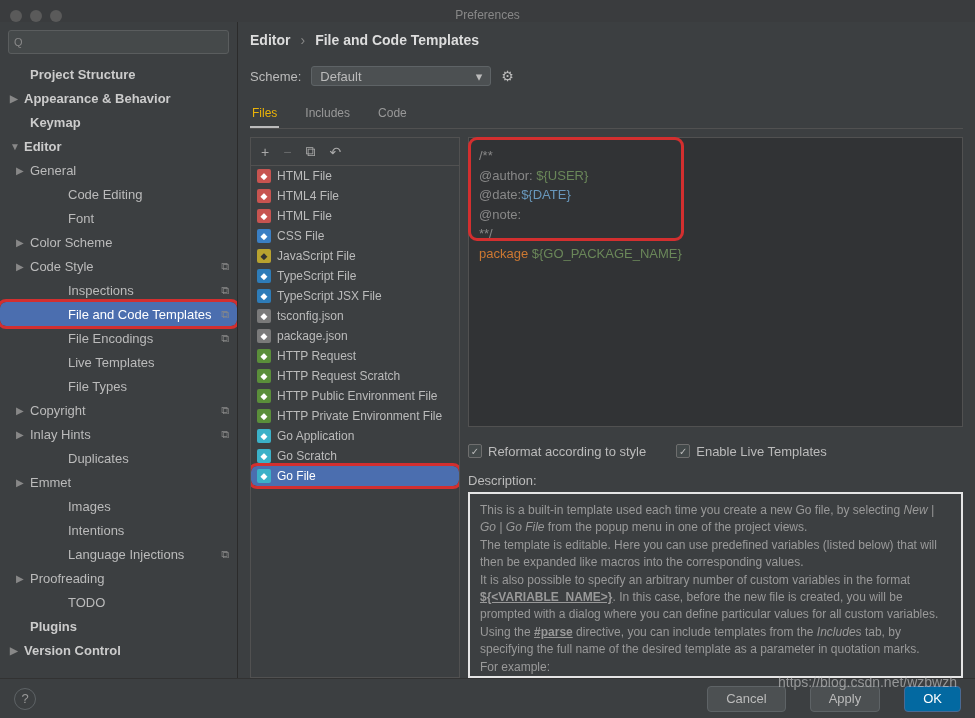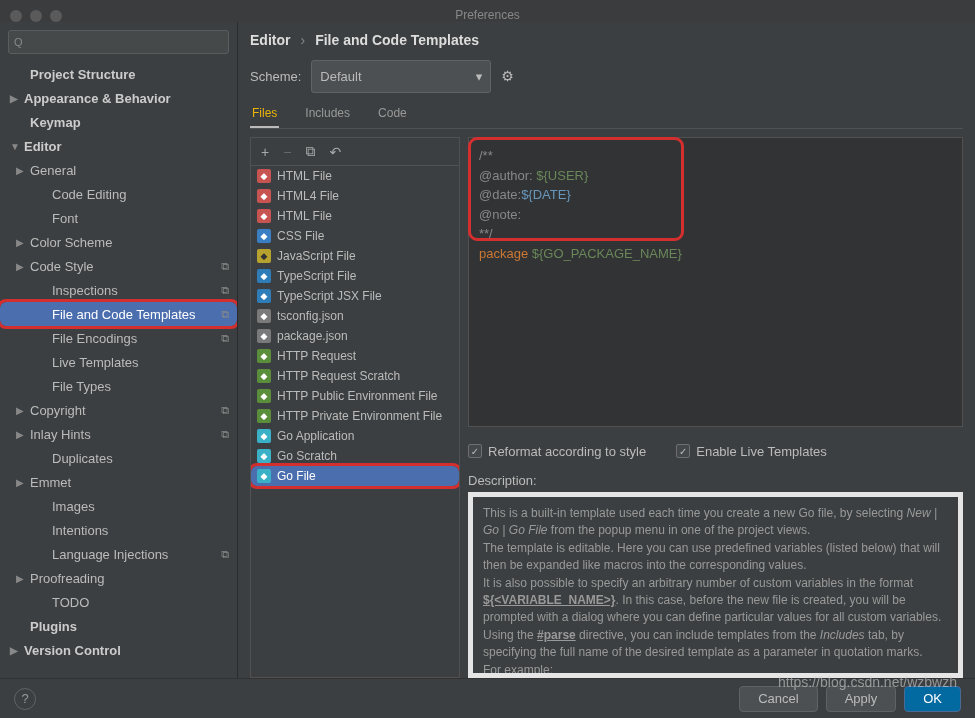--- a/index.html
+++ b/index.html
@@ -16,29 +16,29 @@
 .search-icon { position:absolute; left:6px; top:50%; transform:translateY(-50%); color:#888; font-size:11px; }
 .tree { flex:1; overflow:auto; }
 .tree-item { display:flex; align-items:center; height:24px; padding-left:10px; cursor:pointer; position:relative; }
 .tree-item.selected { background:#4b6eaf; color:#fff; }
 .tree-item.bold { font-weight:bold; color:#ccc; }
 .arrow { width:14px; font-size:10px; color:#888; }
 .tree-label { flex:1; white-space:nowrap; overflow:hidden; text-overflow:ellipsis; }
 .copy-icon { color:#888; font-size:11px; margin-right:8px; }
 .lvl0 { padding-left:10px; }
 .lvl1 { padding-left:16px; }
-.lvl2 { padding-left:38px; }
+.lvl2 { padding-left:54px; }
 .red-box { outline:3px solid #d32f2f; border-radius:6px; }
 .content { flex:1; background:#3c3f41; display:flex; flex-direction:column; padding:0 12px; overflow:hidden; }
 .breadcrumb { height:36px; display:flex; align-items:center; gap:10px; font-size:14px; }
 .breadcrumb .crumb { color:#bbb; }
 .breadcrumb .crumb.bold { font-weight:bold; color:#ddd; }
 .breadcrumb .sep { color:#888; }
 .scheme-row { height:36px; display:flex; align-items:center; gap:10px; }
-.scheme-select { width:180px; height:33px; background:#4c5052; border:1px solid #5e6366; border-radius:3px; color:#bbb; padding:0 8px; display:flex; align-items:center; justify-content:space-between; cursor:pointer; }
+.scheme-select { width:180px; height:20px; background:#4c5052; border:1px solid #5e6366; border-radius:3px; color:#bbb; padding:0 8px; display:flex; align-items:center; justify-content:space-between; cursor:pointer; }
 .gear { color:#bbb; font-size:14px; cursor:pointer; }
 .tabs { display:flex; gap:24px; border-bottom:1px solid #515151; margin-top:6px; }
 .tab { padding:6px 2px; cursor:pointer; color:#999; font-size:12px; }
 .tab.active { color:#eab308; border-bottom:2px solid #bbb; }
 .middle { display:flex; flex:1; margin-top:8px; min-height:0; }
 .filelist { width:210px; display:flex; flex-direction:column; border:1px solid #515151; background:#3c3f41; }
 .filelist-toolbar { height:28px; display:flex; align-items:center; gap:14px; padding:0 10px; border-bottom:1px solid #515151; }
 .filelist-toolbar span { color:#aaa; font-size:14px; cursor:pointer; }
 .filelist-items { flex:1; overflow:auto; }
 .file-item { display:flex; align-items:center; height:20px; padding:0 6px; gap:6px; cursor:pointer; white-space:nowrap; font-size:12px; }
@@ -54,26 +54,26 @@
 .editor-area { flex:1; display:flex; flex-direction:column; margin-left:8px; min-width:0; }
 .code-box { background:#313335; border:1px solid #515151; padding:8px 10px; font-family:"Menlo","Consolas",monospace; font-size:13px; line-height:1.5; color:#888; position:relative; height:290px; }
 .code-red { outline:3px solid #d32f2f; border-radius:6px; position:absolute; top:2px; left:2px; width:210px; height:98px; pointer-events:none; }
 .kw-package { color:#cc7832; }
 .kw-var { color:#6a8759; }
 .kw-varblue { color:#6897bb; }
 .opts-row { display:flex; align-items:center; gap:30px; height:36px; margin-top:6px; }
 .checkbox { display:flex; align-items:center; gap:6px; cursor:pointer; }
 .checkbox .box { width:14px; height:14px; border:1px solid #6e6e6e; background:#43494a; display:flex; align-items:center; justify-content:center; font-size:10px; color:#bbb; border-radius:2px; }
 .desc-label { color:#bbb; margin-top:4px; }
-.desc-box { background:#3c3f41; border:5px solid #e5e5e5; padding:8px 10px; font-size:12px; color:#999; line-height:1.45; flex:1; overflow:auto; margin-top:4px; }
+.desc-box { background:#3c3f41; border:2px solid #e5e5e5; padding:8px 10px; font-size:12px; color:#999; line-height:1.45; flex:1; overflow:auto; margin-top:4px; }
 .desc-box i { font-style:italic; }
 .desc-box b { font-weight:bold;text-decoration:underline; }
 .footer { height:40px; border-top:1px solid #323232; display:flex; align-items:center; justify-content:space-between; padding:0 14px; background:#3c3f41; }
 .help { width:22px; height:22px; border:1px solid #5e6366; border-radius:50%; display:flex; align-items:center; justify-content:center; color:#999; cursor:pointer; }
-.btns { display:flex; gap:8px; }
+.btns { display:flex; gap:24px; }
 .btn { height:26px; padding:0 18px; border:1px solid #5e6366; background:#4c5052; color:#bbb; border-radius:4px; cursor:pointer; font-size:13px; display:flex; align-items:center; }
 .btn.primary { background:#0369a1; border-color:#4a6a94; color:#fff; }
 .watermark { position:absolute; bottom:28px; right:18px; color:#d0d0d0; font-size:14px; opacity:0.6; font-family:Arial; pointer-events:none; }
 </style>
 </head>
 <body>
 
 <div class="titlebar">
   <div class="traffic">
     <span></span>

